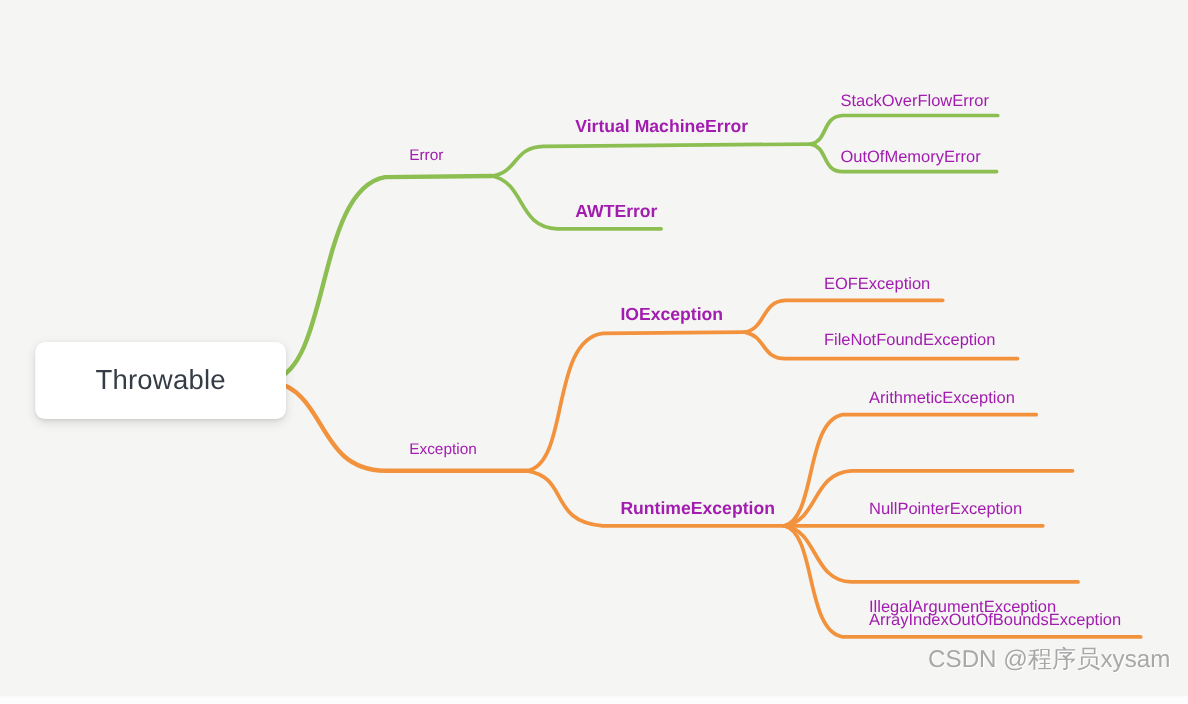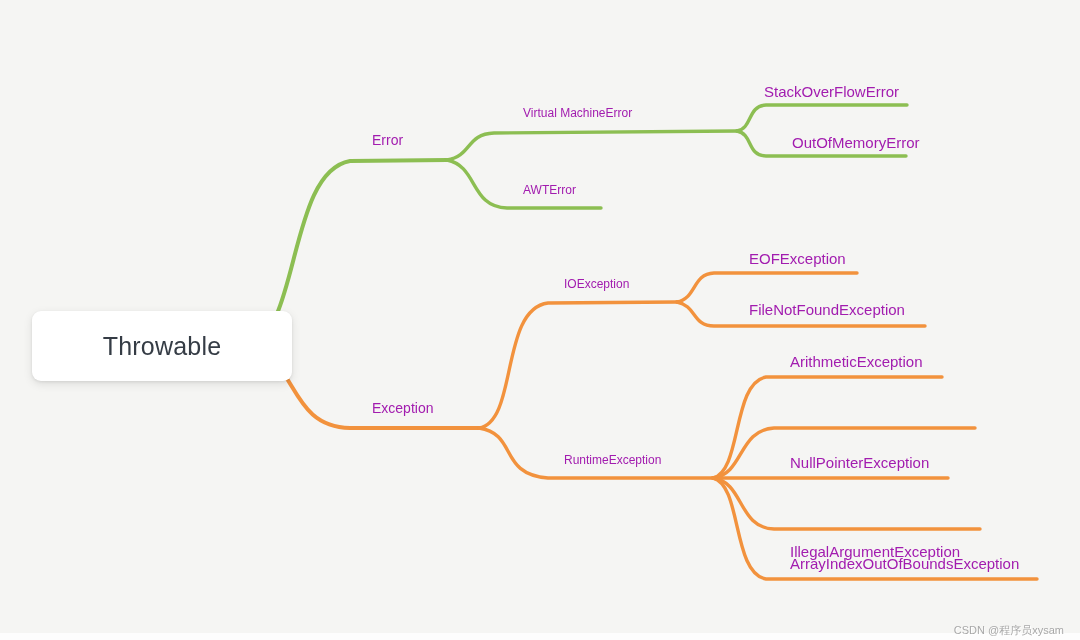--- a/index.html
+++ b/index.html
@@ -23,40 +23,40 @@
     stroke-linejoin: round;
   }
   .node-label {
     position: absolute;
     color: #a21caf;
     white-space: nowrap;
     line-height: 1.25;
     cursor: default;
   }
   .lvl1 { font-size: 14px; }
-  .lvl2 { font-size: 12px; }
+  .lvl2 { font-size: 16px; font-weight: bold; }
   .lvl3 { font-size: 15px; }
   .root-card {
     position: absolute;
     left: 32px; top: 311px;
-    width: 260px; height: 70px;
+    width: 228px; height: 70px;
     background: #ffffff;
     border-radius: 9px;
     box-shadow: 0 3px 10px rgba(0,0,0,0.10), 0 1px 3px rgba(0,0,0,0.08);
     display: flex; align-items: center; justify-content: center;
   }
   .root-card .root-text {
     font-size: 25px;
     color: #353c45;
     letter-spacing: 0.2px;
   }
   .watermark {
     position: absolute;
-    right: 16px; bottom: 2px;
-    font-size: 11px;
+    right: 16px; bottom: 26px;
+    font-size: 22px;
     color: #a8a8a8;
     text-shadow: 1px 1px 0 #ffffff;
   }
   .bottom-strip {
     position: absolute;
     left: 0; bottom: 0;
     width: 100%; height: 7px;
     background: #fdfdfd;
   }
 </style>
@@ -91,21 +91,21 @@
 
   <div class="node-label lvl1" style="left:372px; top:132px;">Error</div>
   <div class="node-label lvl1" style="left:372px; top:400px;">Exception</div>
 
   <div class="node-label lvl2" style="left:523px; top:106px;">Virtual MachineError</div>
   <div class="node-label lvl2" style="left:523px; top:183px;">AWTError</div>
   <div class="node-label lvl2" style="left:564px; top:277px;">IOException</div>
   <div class="node-label lvl2" style="left:564px; top:453px;">RuntimeException</div>
 
   <div class="node-label lvl3" style="left:764px; top:83px;">StackOverFlowError</div>
-  <div class="node-label lvl3" style="left:764px; top:134px;margin-left:28px;">OutOfMemoryError</div>
+  <div class="node-label lvl3" style="left:764px; top:134px;">OutOfMemoryError</div>
 
   <div class="node-label lvl3" style="left:749px; top:250px;">EOFException</div>
   <div class="node-label lvl3" style="left:749px; top:301px;">FileNotFoundException</div>
 
   <div class="node-label lvl3" style="left:790px; top:353px;">ArithmeticException</div>
   <div class="node-label lvl3" style="left:790px; top:454px;">NullPointerException</div>
   <div class="node-label lvl3" style="left:790px; top:505px;margin-top:38px;">IllegalArgumentException</div>
   <div class="node-label lvl3" style="left:790px; top:555px;">ArrayIndexOutOfBoundsException</div>
 
   <div class="bottom-strip"></div>

